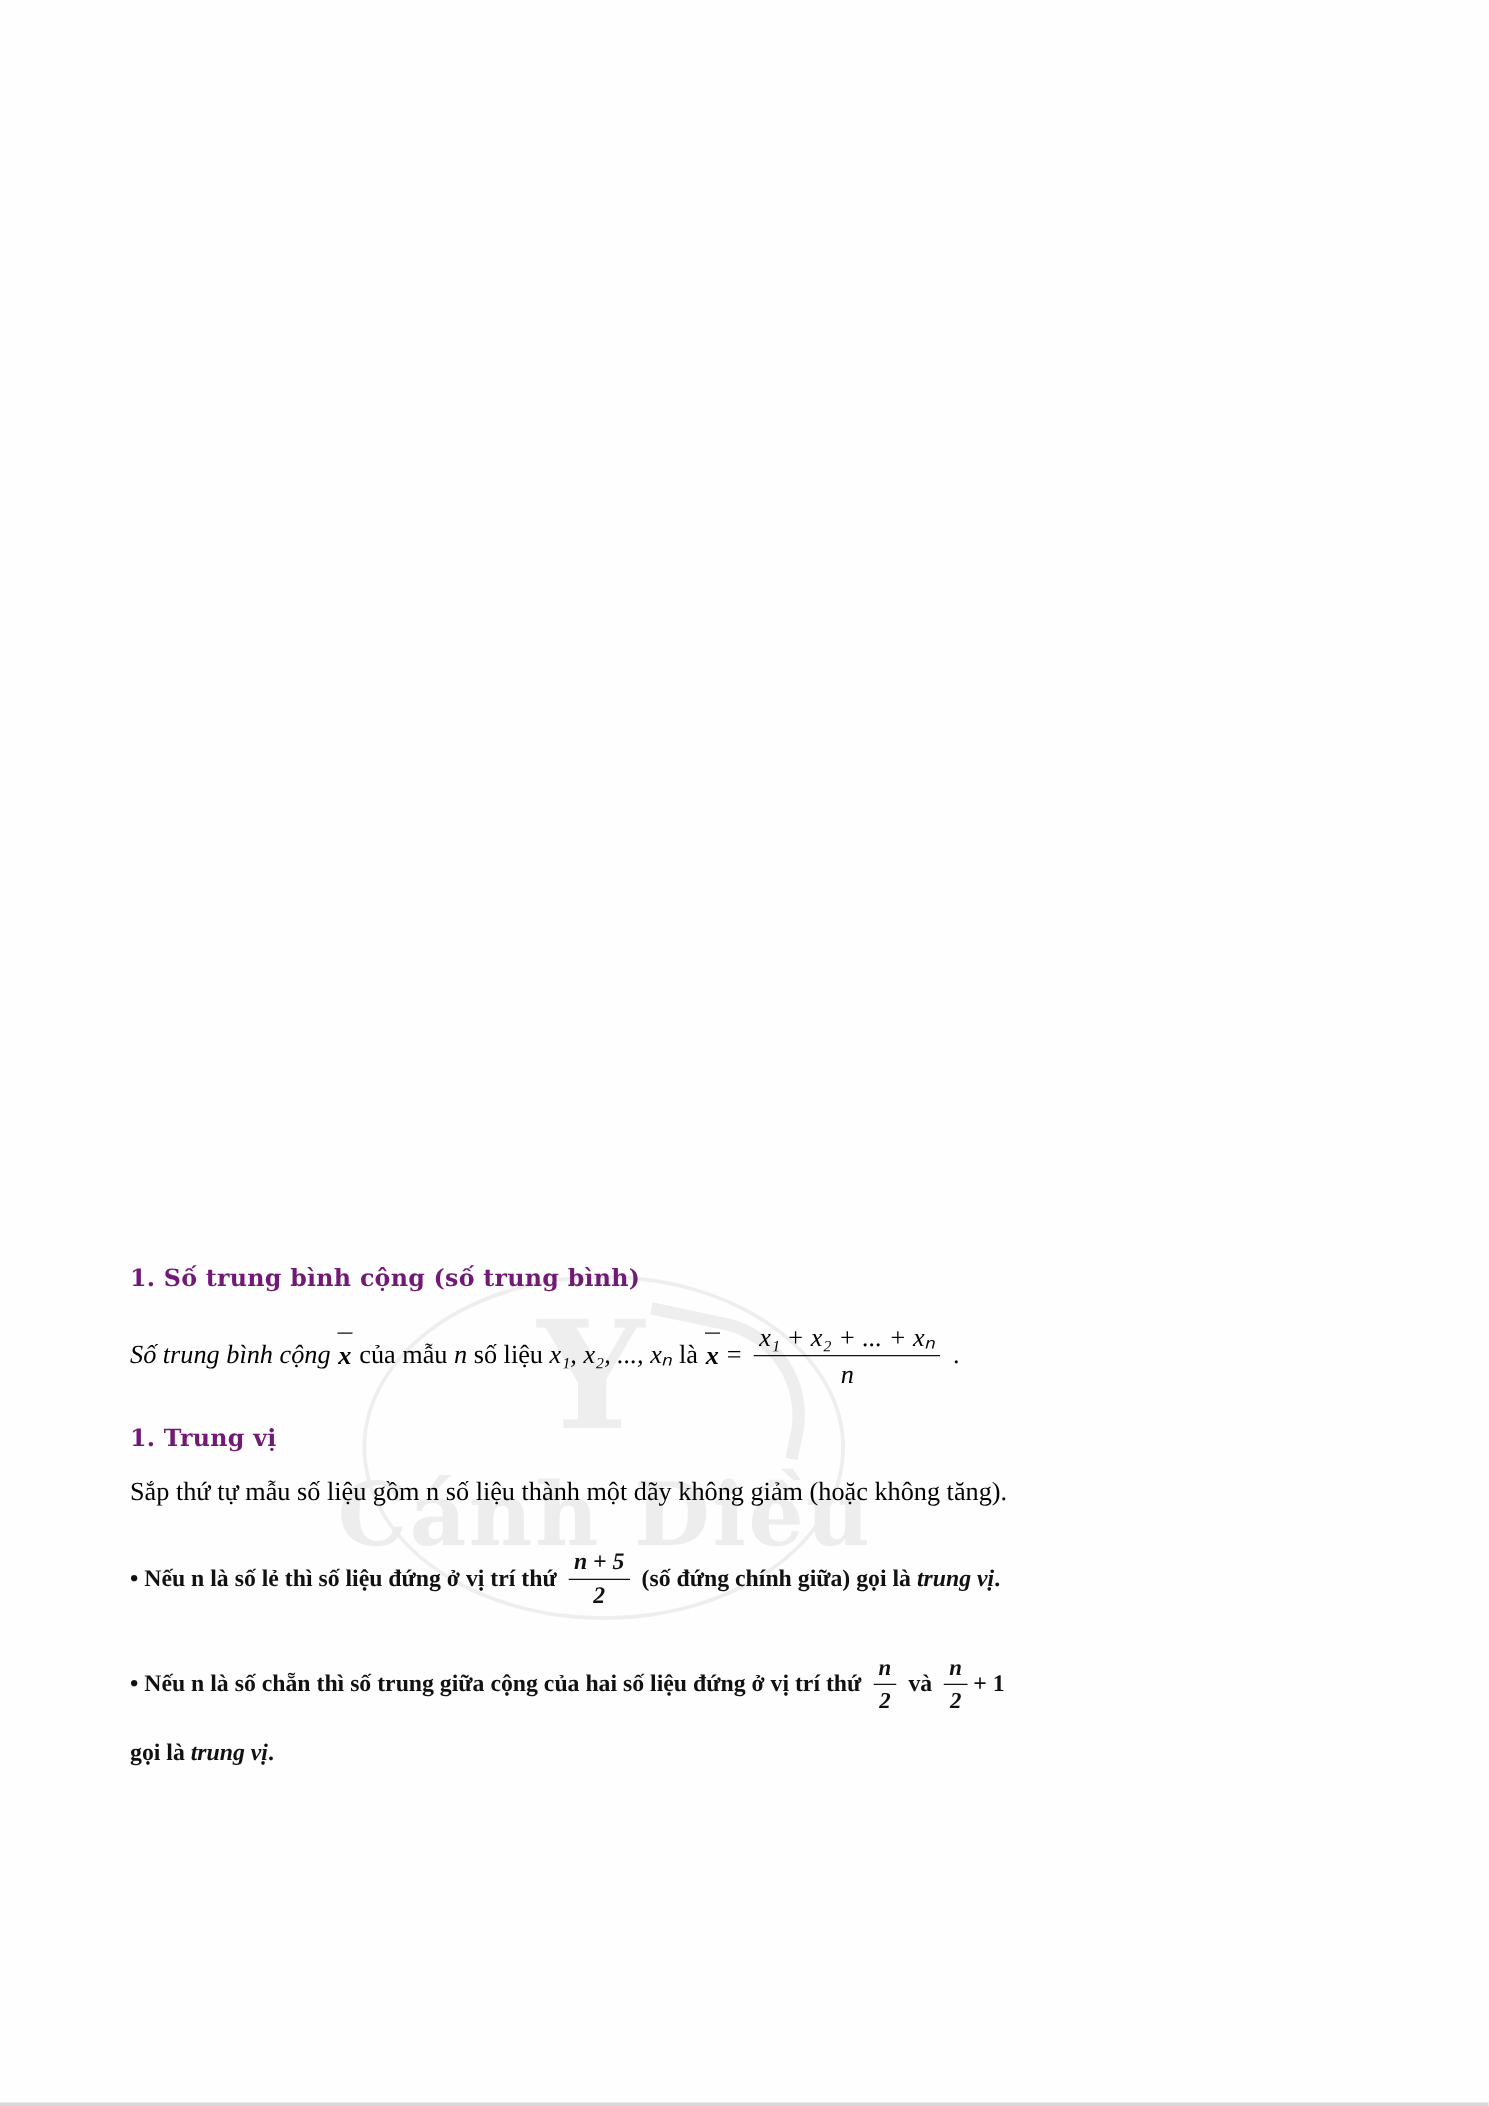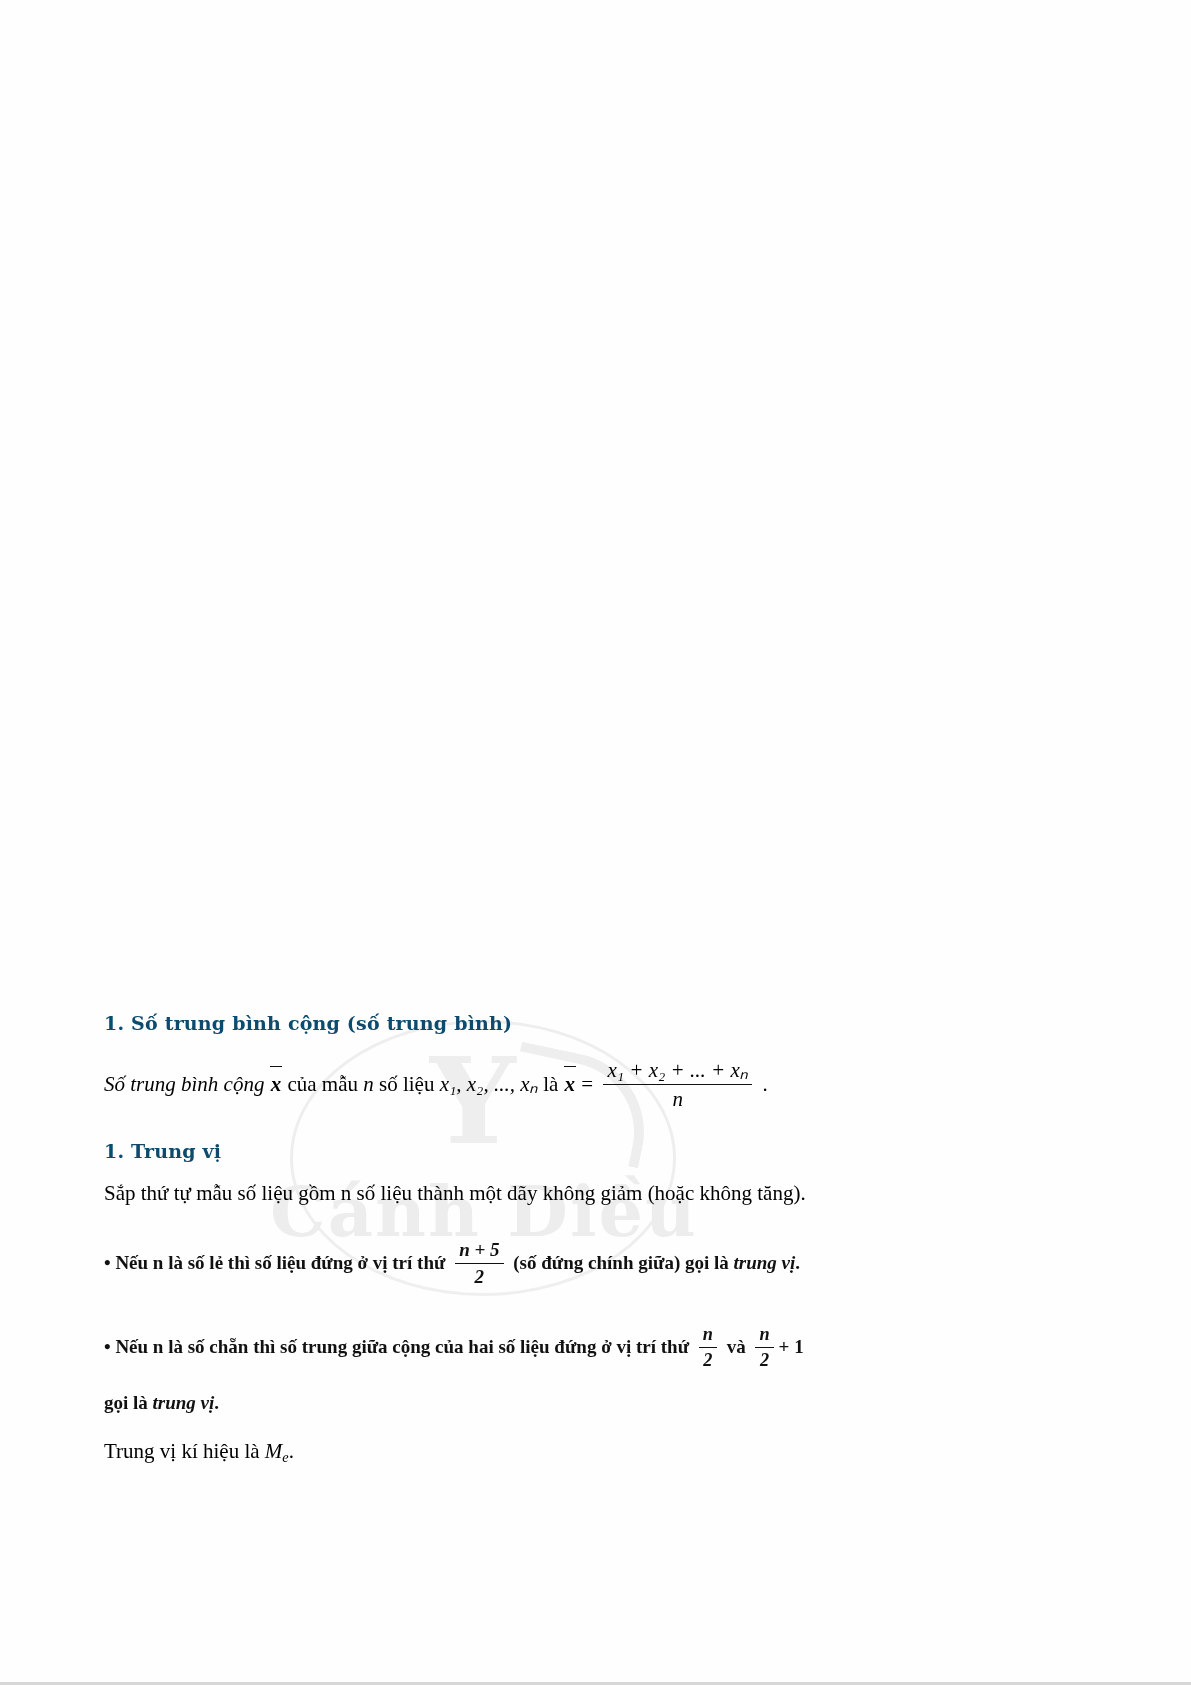--- a/index.html
+++ b/index.html
@@ -83,21 +83,21 @@
     top: 1012px;
     width: 960px;
   }
 
   h3.heading {
     font-family: "DejaVu Serif", serif;
     font-weight: bold;
     font-size: 19px;
     margin: 0 0 12px 0;
     letter-spacing: 0.2px;
-    color: #0c4a6e;
+    color: #701a75;
   }
   .heading-2 {
     margin-top: 46px;
   }
 
   p.para {
     font-size: 21px;
     line-height: 1.9;
     margin: 0 0 14px 0;
     color: #000000;
@@ -230,21 +230,17 @@
         <span class="frac small">
           <span class="num">n</span>
           <span class="den">2</span>
         </span><span>+ 1</span>
       </span>
       <br>
       <span>gọi là</span>
       <span class="it">trung vị</span><span>.</span>
     </p>
 
-    <p class="para">
-      <span>Trung vị kí hiệu là</span>
-      <span class="math">M<sub>e</sub></span><span>.</span>
-    </p>
 
   </div>
 
   <div class="bottom-rule"></div>
 </div>
 
 </body></html>

